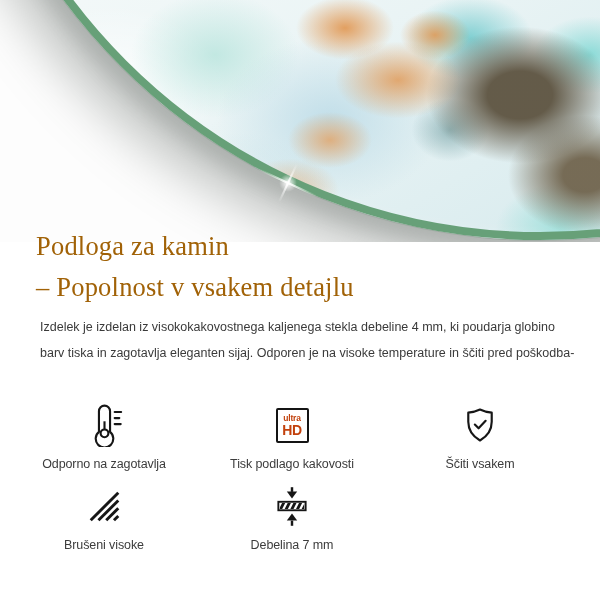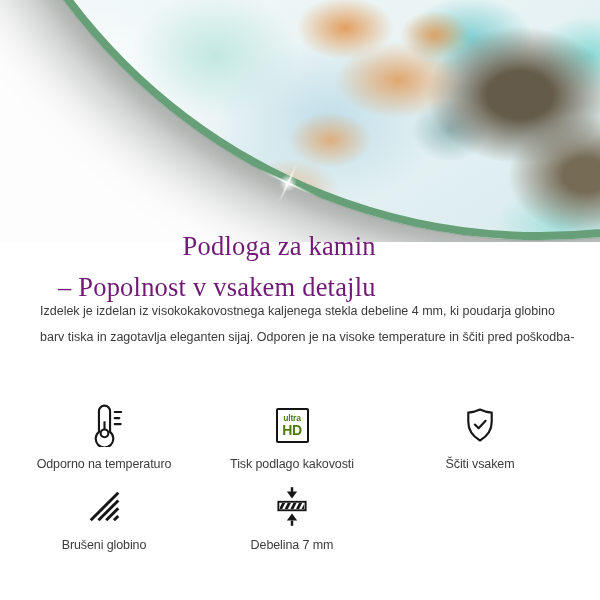--- a/index.html
+++ b/index.html
@@ -45,42 +45,41 @@
   }
   .sparkle{position:absolute;left:256px;top:151px;width:64px;height:64px;pointer-events:none;}
   .sparkle .ray{position:absolute;background:linear-gradient(90deg,rgba(255,255,255,0),rgba(255,255,255,.98) 50%,rgba(255,255,255,0));}
   .sparkle .r1{left:0;top:31px;width:64px;height:2px;transform:rotate(25deg);}
   .sparkle .r2{left:11px;top:31px;width:42px;height:2px;transform:rotate(-65deg);}
   .sparkle .core{position:absolute;left:23px;top:23px;width:18px;height:18px;border-radius:50%;
     background:radial-gradient(circle,rgba(255,255,255,1) 0%,rgba(255,255,255,0) 70%);}
 
   
   .heading{
-    position:absolute;left:58px;top:226px;margin:0;
+    position:absolute;left:36px;top:226px;margin:0;
     font-family:"Liberation Serif","DejaVu Serif",serif;
-    font-weight:400;font-size:26.5px;line-height:41px;color:#701a75;
+    font-weight:400;font-size:26.5px;line-height:41px;color:#a16207;
     letter-spacing:.2px;
-    text-align:right;
   }
   .heading span{display:block;}
-  .para{position:absolute;left:40px;top:298px;font-size:12.5px;line-height:26px;color:#3a3a3a;}
+  .para{position:absolute;left:40px;top:314px;font-size:12.5px;line-height:26px;color:#3a3a3a;}
   .para div{white-space:nowrap;}
 
   
   .features{
     position:absolute;left:10px;top:402px;width:564px;
     display:grid;grid-template-columns:repeat(3,1fr);row-gap:12px;
   }
   .feature{display:flex;flex-direction:column;align-items:center;}
   .icon-slot{height:46px;display:flex;align-items:center;justify-content:center;}
   .feature-label{margin-top:9px;font-size:12.5px;color:#3c3c3c;letter-spacing:-0.1px;}
   .uhd-box{
     width:29px;height:30px;border:2.5px solid #141414;border-radius:2px;
     display:flex;flex-direction:column;align-items:center;justify-content:center;
-    color:#4d7c0f;padding-top:1px;
+    color:#c2410c;padding-top:1px;
   }
   .uhd-top{font-size:8.5px;font-weight:700;line-height:9px;letter-spacing:-0.2px;}
   .uhd-bottom{font-size:14px;font-weight:800;line-height:14px;letter-spacing:-0.4px;}
   svg{display:block;}
 </style>
 </head>
 <body>
 
 <div class="page">
 
@@ -111,21 +110,21 @@
       <div class="icon-slot">
         <svg width="37" height="44" viewBox="0 0 40 44" fill="none" stroke="#161616" stroke-width="2.3">
           <path d="M14,7 a6,6 0 0 1 12,0 V29.5 a9.5,9.5 0 1 1 -12,0 Z" stroke-linejoin="round"></path>
           <line x1="20" y1="18" x2="20" y2="27"></line>
           <circle cx="20" cy="31" r="4.2"></circle>
           <line x1="31" y1="8" x2="38" y2="8" stroke-linecap="round"></line>
           <line x1="31" y1="14.5" x2="36" y2="14.5" stroke-linecap="round"></line>
           <line x1="31" y1="21" x2="37.5" y2="21" stroke-linecap="round"></line>
         </svg>
       </div>
-      <div class="feature-label">Odporno na temperaturo</div>
+      <div class="feature-label">Odporno na zagotavlja</div>
     </div>
 
     <div class="feature">
       <div class="icon-slot">
         <div class="uhd-box">
           <span class="uhd-top">ultra</span>
           <span class="uhd-bottom">HD</span>
         </div>
       </div>
       <div class="feature-label">Tisk podlago kakovosti</div>
@@ -144,21 +143,21 @@
 
     <div class="feature">
       <div class="icon-slot">
         <svg width="31" height="31" viewBox="0 0 36 36" stroke="#161616" stroke-width="3.4">
           <line x1="2" y1="34" x2="34" y2="2"></line>
           <line x1="11" y1="34" x2="34" y2="11"></line>
           <line x1="20" y1="34" x2="34" y2="20"></line>
           <line x1="29" y1="34" x2="34" y2="29"></line>
         </svg>
       </div>
-      <div class="feature-label">Brušeni globino</div>
+      <div class="feature-label">Brušeni visoke</div>
     </div>
 
     <div class="feature">
       <div class="icon-slot">
         <svg width="32" height="41" viewBox="0 0 34 43">
           <line x1="17" y1="1" x2="17" y2="6" stroke="#161616" stroke-width="2.6"></line>
           <path d="M11.5,5.5 H22.5 L17,13 Z" fill="#161616"></path>
           <rect x="2.5" y="16.5" width="29" height="9" fill="#ffffff" stroke="#161616" stroke-width="2"></rect>
           <clipPath id="barclip">
               <rect x="4" y="17.8" width="26" height="6.4"></rect>

